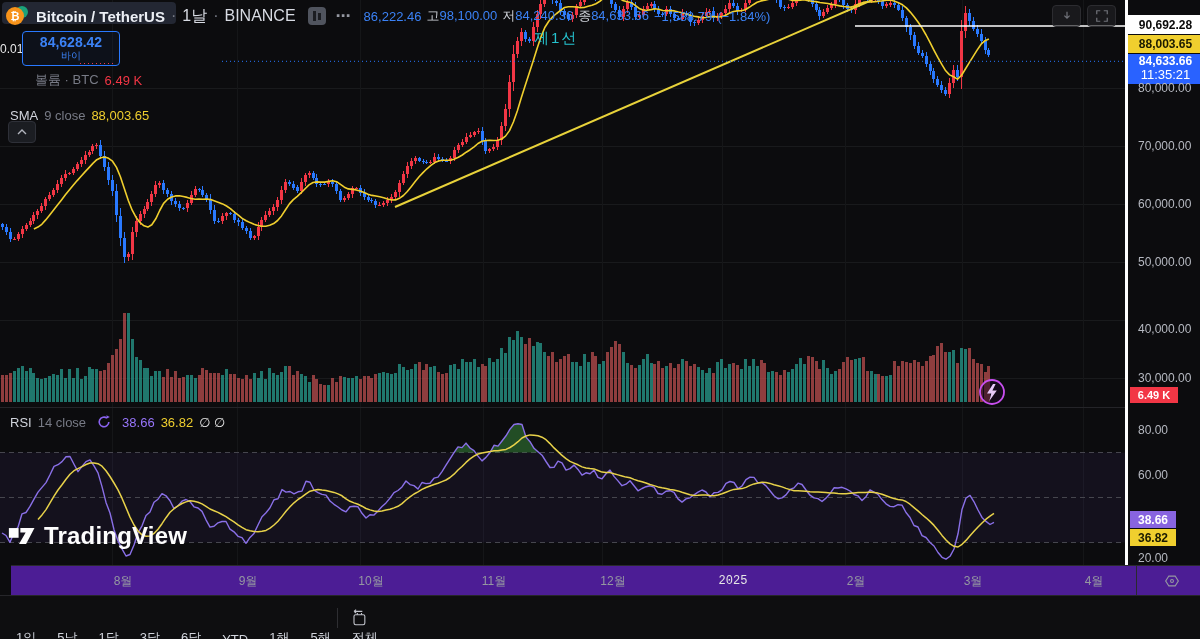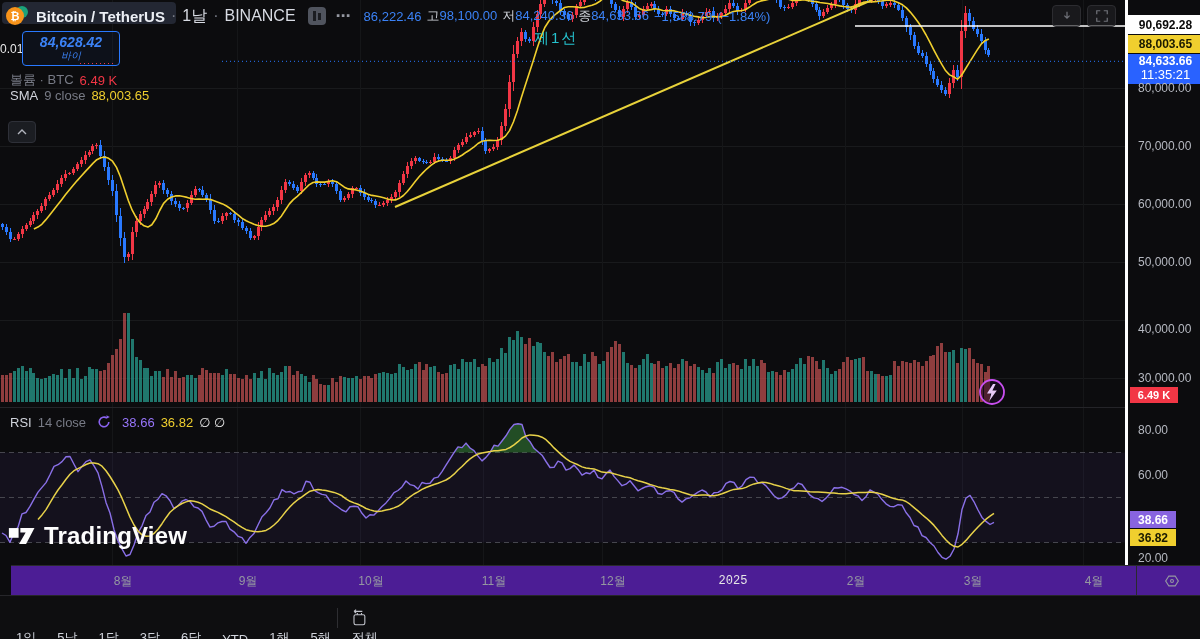--- a/index.html
+++ b/index.html
@@ -18,21 +18,21 @@
   .ctype-icon{position:relative;width:18px;height:18px;margin-left:12px;border-radius:4px;background:#50545e;
               display:flex;align-items:center;justify-content:center;}
   .ctype-icon i{display:block;width:3px;height:10px;background:#1b1d22;margin:0 1px;}
   .more-dots{position:relative;margin-left:10px;color:#9598a1;font-size:15px;letter-spacing:1px;font-weight:bold;}
   .ohlc{position:relative;margin-left:12px;font-size:13px;color:#3b82f6;display:flex;align-items:center;gap:5px;}
   .ohlc .lab{color:#cfd2d9;}
   
   .trade-row{position:absolute;top:31px;left:0;z-index:6;display:flex;align-items:center;}
   .tbtn{width:96px;height:33px;border-radius:4px;display:flex;flex-direction:column;align-items:center;justify-content:center;line-height:1.05;cursor:pointer;}
   .sell{margin-left:10px;border:1px solid #f23645;color:#f23645;background:rgba(242,54,69,0.05);}
-  .buy{border:1px solid #2979ff;color:#3b82f6;background:rgba(41,121,255,0.05);font-style:italic;}
+  .buy{border:1px solid #2979ff;color:#3b82f6;background:rgba(41,121,255,0.05);}
   .tbtn .p{font-size:14px;font-weight:700;}
   .tbtn .s{font-size:10px;margin-top:1px;}
   .spread{width:22px;text-align:center;color:#e8e8e8;font-size:12px;}
   
   .ind-row{position:absolute;left:10px;z-index:6;font-size:13px;display:flex;align-items:center;gap:6px;white-space:nowrap;}
   .ind-name{color:#d1d4dc;}
   .ind-dim{color:#787b86;}
   .val-red{color:#f23645;}
   .val-yellow{color:#f0cf2e;}
   .val-purple{color:#9775fa;}
@@ -912,25 +912,25 @@
   </div>
 
   <div class="trade-row">
     <div class="spread">0.01</div>
     <div class="tbtn buy">
       <span class="p">84,628.42</span>
       <span class="s">바이</span>
     </div>
   </div>
 
-  <div class="ind-row" style="top:71px;">
+  <div class="ind-row" style="top:71px;margin-left:25px;">
     <span class="ind-dim">볼륨 · BTC</span>
     <span class="val-red">6.49 K</span>
   </div>
-  <div class="ind-row" style="top:88px;">
+  <div class="ind-row" style="top:108px;">
     <span class="ind-name">SMA</span>
     <span class="ind-dim">9 close</span>
     <span class="val-yellow">88,003.65</span>
   </div>
   <div class="collapse-btn">
     <svg width="12" height="8" viewBox="0 0 12 8">
         <polyline points="2,6 6,2 10,6" fill="none" stroke="#b2b5be" stroke-width="1.4"></polyline>
       </svg>
   </div>
   <div class="ind-row" style="top:414px;">

